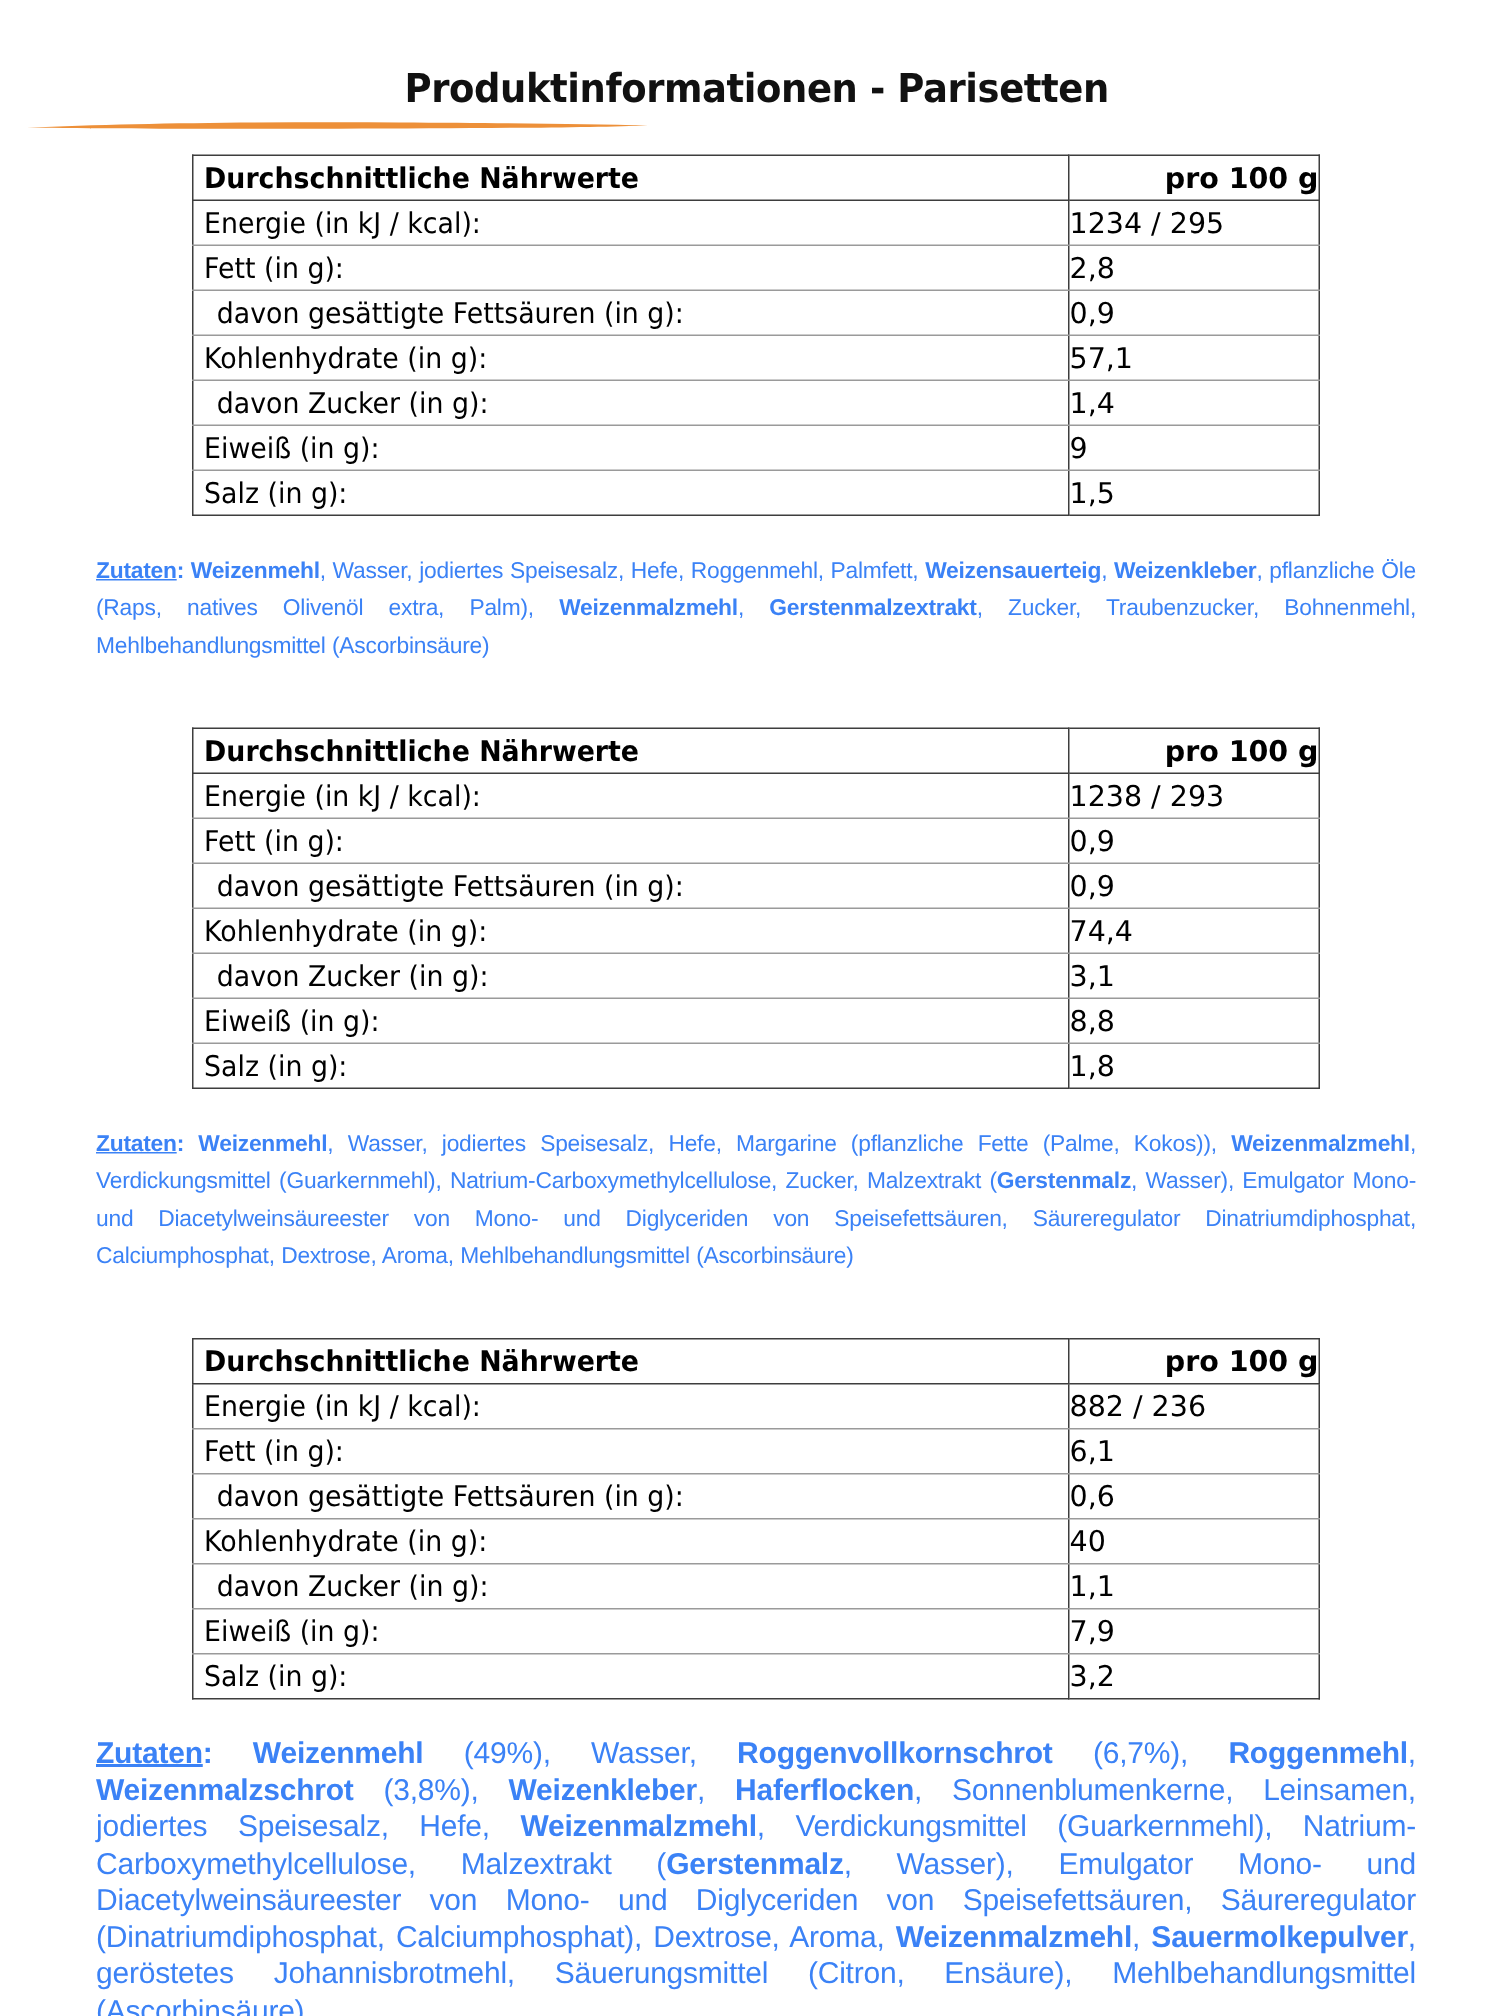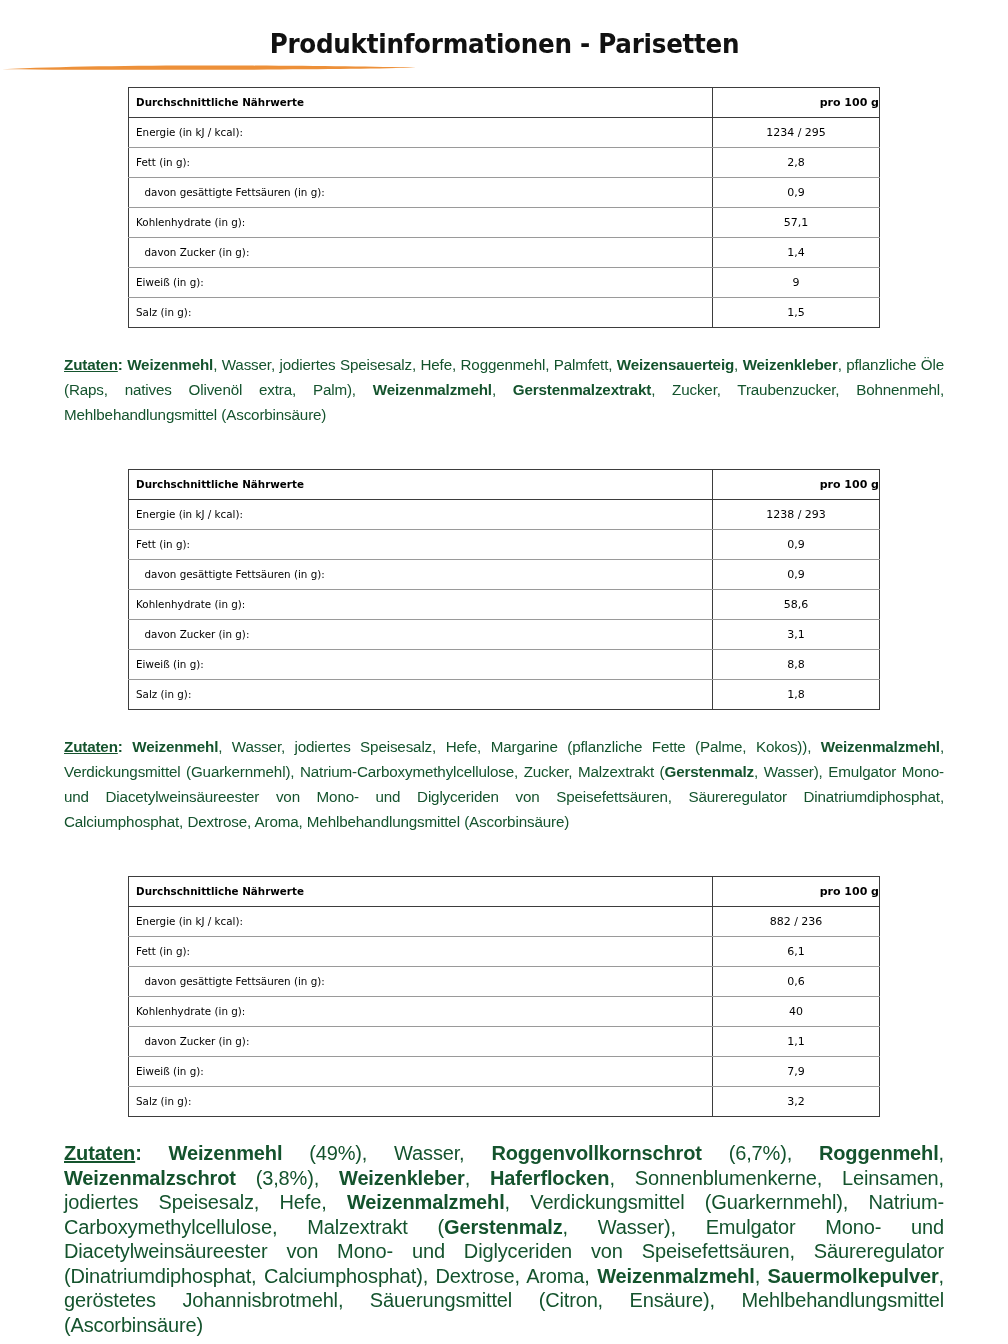--- a/index.html
+++ b/index.html
@@ -12,21 +12,21 @@
     height: 1344px;
     font-family: "Liberation Sans", sans-serif;
     color: #000000;
     -webkit-font-smoothing: antialiased;
   }
   .page {
     position: relative;
     width: 1008px;
     height: 1344px;
     box-sizing: border-box;
-    padding: 0;
+    padding: 16px;
     overflow: hidden;
   }
 
   
   .section { }
   .heading-wrap {
     text-align: center;
     position: relative;
   }
   .heading {
@@ -50,40 +50,40 @@
   }
   .heading-rule svg { display: block; }
 
   
   .nutri-table {
     border-collapse: collapse;
     width: 750px;
     margin: 0 auto;
     table-layout: fixed;
     font-family: "DejaVu Sans", sans-serif;
-    font-size: 11px;
+    font-size: 19px;
   }
   .nutri-table td, .nutri-table th {
     border: 1px solid #3d3d3d;
     padding: 0;
     height: 29px;
     vertical-align: middle;
     font-weight: normal;
     transform: scaleX(0.94);
     transform-origin: left center;
   }
   .nutri-table .c-label {
     width: 584px;
     text-align: left;
     padding-left: 7px;
     box-sizing: border-box;
   }
   .nutri-table .c-value {
     width: 166px;
-    text-align: center;
+    text-align: left;
     transform: none;
   }
   .nutri-table thead th {
     font-weight: bold;
     border-bottom: 1px solid #3d3d3d;
   }
   .nutri-table thead th.c-label {
     text-align: left;
     padding-left: 7px;
   }
@@ -103,21 +103,21 @@
   }
 
   
   .ingredients {
     width: 880px;
     margin: 0 auto;
     text-align: justify;
     font-family: "Liberation Sans", sans-serif;
     font-size: 15.2px;
     line-height: 25px;
-    color: #14532d;
+    color: #3b82f6;
     letter-spacing: -0.15px;
     word-spacing: 0.2px;
   }
   .ingredients b { font-weight: bold; }
   .ingredients .u { text-decoration: underline; font-weight: bold; }
   .ingredients.dense {
     line-height: 24.5px;
     font-size: 20px;
   }
 
@@ -211,21 +211,21 @@
         <tr>
           <td class="c-label">Fett (in g):</td>
           <td class="c-value">0,9</td>
         </tr>
         <tr>
           <td class="c-label indent">davon gesättigte Fettsäuren (in g):</td>
           <td class="c-value">0,9</td>
         </tr>
         <tr>
           <td class="c-label">Kohlenhydrate (in g):</td>
-          <td class="c-value">58,6</td>
+          <td class="c-value">74,4</td>
         </tr>
         <tr>
           <td class="c-label indent">davon Zucker (in g):</td>
           <td class="c-value">3,1</td>
         </tr>
         <tr>
           <td class="c-label">Eiweiß (in g):</td>
           <td class="c-value">8,8</td>
         </tr>
         <tr>

